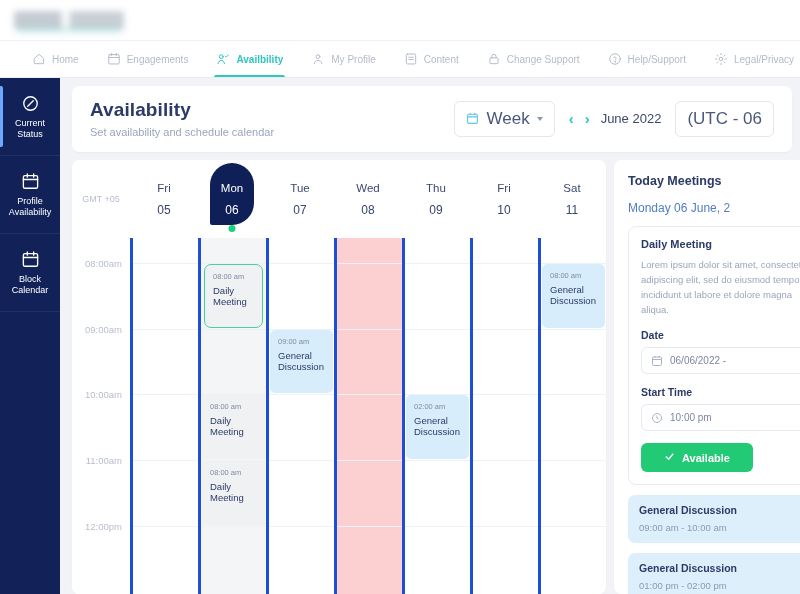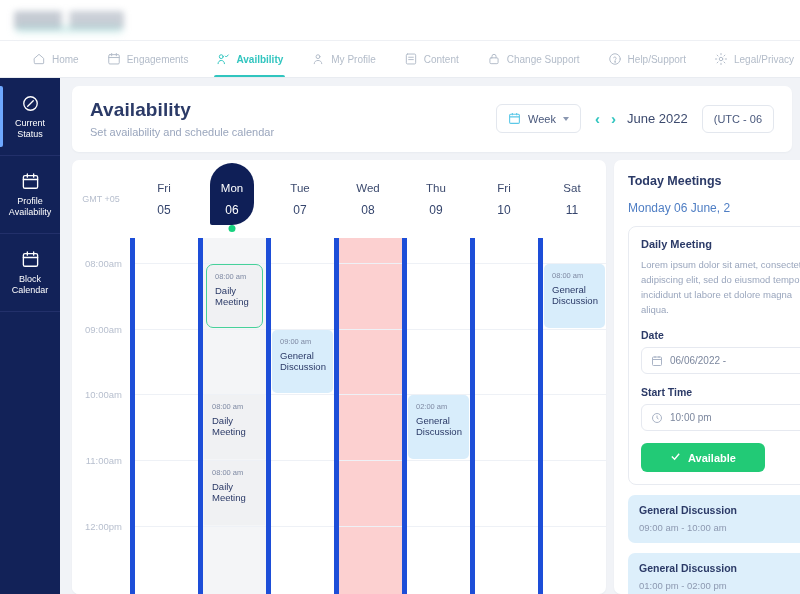--- a/index.html
+++ b/index.html
@@ -104,21 +104,21 @@
     display: flex; align-items: center;
     box-shadow: 0 1px 2px rgba(30,40,80,.04);
   }
   .page-title { font-size: 19px; font-weight: bold; color: #2b3a67; letter-spacing: .1px; }
   .page-sub { font-size: 11px; color: #9aa6bd; margin-top: 5px; }
   .head-right { margin-left: auto; display: flex; align-items: center; gap: 14px; }
 
   .pill {
     display: flex; align-items: center; gap: 7px;
     border: 1px solid #e3e7ee; border-radius: 6px;
-    padding: 7px 11px; font-size: 11px; color: #49587c;
+    padding: 7px 11px; font-size: 17px; color: #49587c;
     background: #fff; cursor: pointer; white-space: nowrap;
   }
   .pill svg { display: block; }
   .chev-down {
     width: 0; height: 0; border-left: 3.5px solid transparent;
     border-right: 3.5px solid transparent; border-top: 4.5px solid #8a97b0;
   }
   .navarrows { display: flex; align-items: center; gap: 11px; }
   .arrow { color: #31c5bf; font-size: 15px; cursor: pointer; line-height: 1; font-weight: bold; }
   .month { font-size: 13px; color: #3c4a6e; white-space: nowrap; }
@@ -164,21 +164,21 @@
   
   .cal-body { flex: 1; overflow: hidden; position: relative; }
   .grid { display: flex; height: 100%; position: relative; }
   .gutter { width: 58px; flex: none; position: relative; background:#fff; }
   .gutter .tlabel {
     position: absolute; right: 8px; transform: translateY(-50%);
     font-size: 9.5px; color: #b7bfce; white-space: nowrap;
   }
   .days { flex: 1; display: flex; position: relative; min-width: 0; }
   .daycol {
-    flex: 1; border-left: 5px solid #1d4ed8; position: relative; min-width: 0;
+    flex: 1; border-left: 3px solid #1d4ed8; position: relative; min-width: 0;
   }
   .daycol.tint { background: #f4f5f7; }
   .daycol.blocked { background: #fcd0d0; }
   .hlines { position: absolute; inset: 0; pointer-events: none; }
   .hline { position: absolute; left: 0; right: 0; border-top: 1px solid #eef1f6; }
 
   .evt {
     position: absolute; left: 1px; right: 1px;
     padding: 7px 8px; font-size: 8px; overflow: hidden; cursor: pointer;
   }
@@ -211,21 +211,21 @@
   .fl { font-size: 10.5px; font-weight: bold; color: #2b3a67; margin-top: 12px; }
   .fbox {
     margin-top: 6px; border: 1px solid #e6e9f0; border-radius: 6px;
     height: 27px; display: flex; align-items: center; gap: 7px;
     padding: 0 9px; font-size: 10px; color: #7c879e; white-space: nowrap;
   }
   .fbox svg { flex: none; display: block; }
   .avail-btn {
     margin-top: 12px; background: #22ca76; border-radius: 6px; height: 29px;
     display: flex; align-items: center; justify-content: center; gap: 7px;
-    color: #fff; font-size: 11px; font-weight: bold; cursor: pointer; width: 124px;
+    color: #fff; font-size: 11px; font-weight: bold; cursor: pointer; width: 112px;
   }
   .mini {
     margin-top: 10px; background: #ddeffb; border-radius: 7px;
     padding: 9px 11px 10px; width: 200px; cursor: pointer;
   }
   .mini-t { font-size: 10.5px; font-weight: bold; color: #2b3a67; }
   .mini-s { font-size: 9.5px; color: #8d99b1; margin-top: 6px; }
 </style>
 </head>
 <body>

